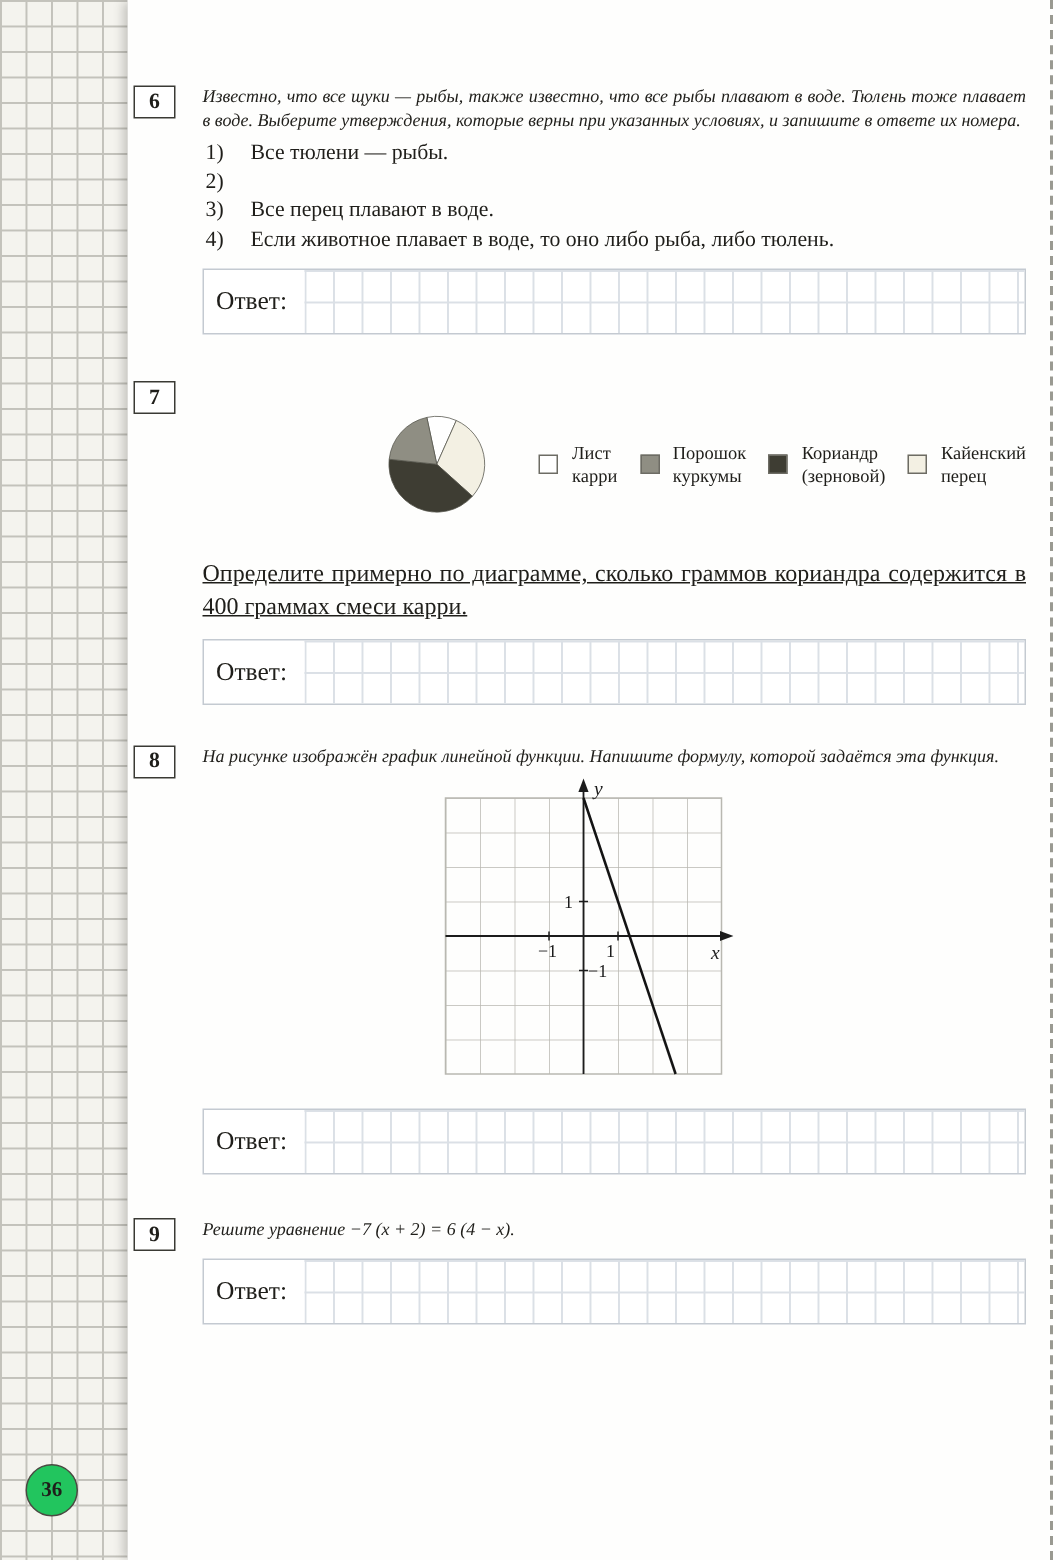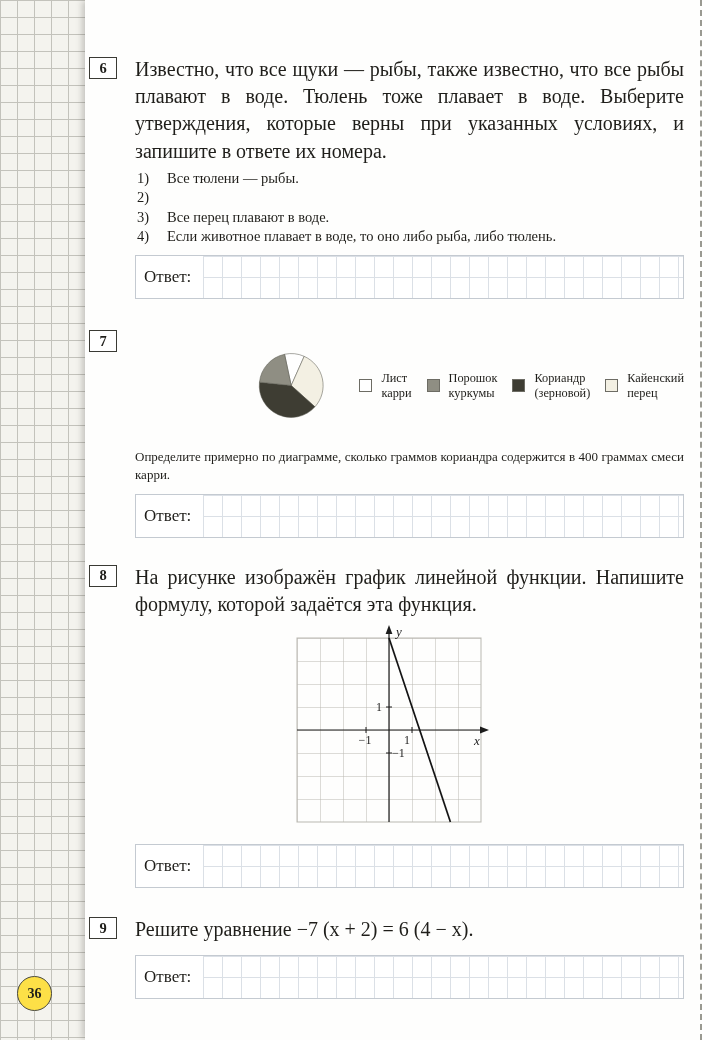--- a/index.html
+++ b/index.html
@@ -19,46 +19,46 @@
     border-right:2px dashed #9a9a92;
     box-shadow:-4px 0 6px -1px rgba(60,60,55,0.25);
   }
   .problem{position:relative;}
   .pnum{
     position:absolute;left:-46px;top:1px;width:26px;height:20px;
     border:1.5px solid #3a3a34;background:#fff;
     display:flex;align-items:center;justify-content:center;
     font-weight:bold;font-size:14.5px;
   }
-  .ptext{margin:0;text-align:justify;font-size:20px;line-height:1.36;}
+  .ptext{margin:0;text-align:justify;font-size:12px;line-height:1.36;font-style:italic;}
   .options{margin:5px 0 0 2px;font-size:14.5px;line-height:1.2;}
   .opt{display:flex;gap:12px;margin-bottom:2px;}
   .opt .onum{flex:0 0 18px;}
   .answer{
     border:1px solid #c4cad1;display:flex;height:42px;margin-top:10px;background:#fff;
   }
   .alabel{display:flex;align-items:center;padding:0 12px 0 8px;font-size:17px;white-space:nowrap;}
   .agrid{
     flex:1;
     background-image:
       linear-gradient(to right,#dbe0e6 1px,transparent 1px),
       linear-gradient(to bottom,#dbe0e6 1px,transparent 1px);
     background-size:19px 21px;
   }
   .chartrow{display:flex;align-items:center;gap:34px;margin:6px 0 6px 122px;}
   .legend{display:flex;flex-direction:row;gap:15px;}
   .legend-item{display:flex;align-items:center;gap:9px;font-size:12.3px;}
   .swatch{width:13px;height:13px;border:1px solid #6d6c64;box-sizing:border-box;flex:0 0 13px;}
-  .question{margin:4px 0 0 0;text-align:justify;font-size:13px;line-height:1.36;}
+  .question{margin:4px 0 0 0;text-align:justify;font-size:16px;line-height:1.36;text-decoration:underline;}
   .graphwrap{margin:6px 0 4px 158px;width:196px;}
   .axis-lbl{font-family:"Liberation Serif","DejaVu Serif",serif;font-style:italic;font-size:13px;fill:#1c1c1c;}
   .tick-lbl{font-family:"Liberation Serif","DejaVu Serif",serif;font-size:12px;fill:#1c1c1c;}
   .pageno{
     position:absolute;left:17px;top:976px;width:33px;height:33px;
-    border:1.5px solid #4a4a42;border-radius:50%;background:#fde047;
+    border:1.5px solid #4a4a42;border-radius:50%;background:#22c55e;
     display:flex;align-items:center;justify-content:center;
     font-weight:bold;font-size:14px;
   }
   #s7{margin-top:30px;}
   #s8{margin-top:26px;}
   #s9{margin-top:28px;}
 </style>
 </head>
 <body>
 

